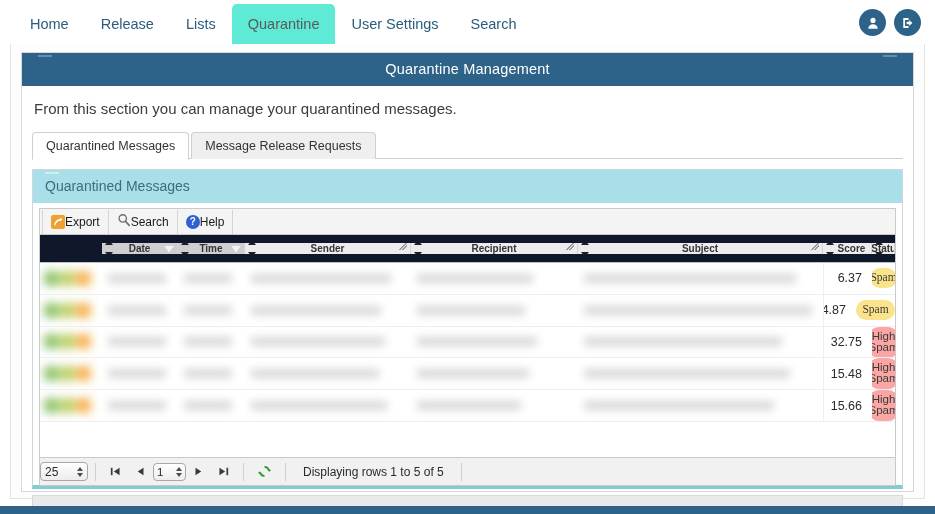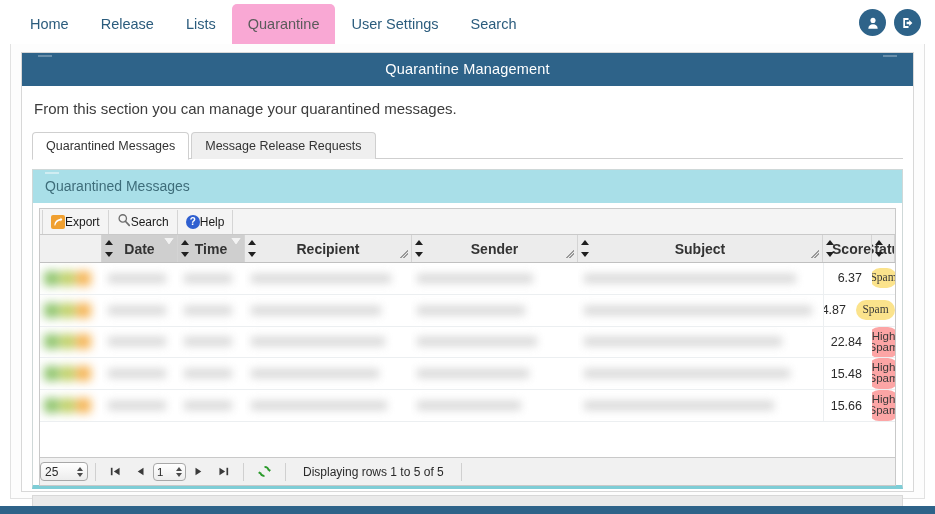--- a/index.html
+++ b/index.html
@@ -25,21 +25,21 @@
     height: 40px;
     line-height: 40px;
     font-size: 14.5px;
     color: #2b5c7d;
     cursor: pointer;
     white-space: nowrap;
     border-radius: 5px 5px 0 0;
     margin-bottom: 0px;
   }
   .nav-tab.active {
-    background: #f9a8d4;
+    background: #5eead4;
     color: #5b5b5b;
   }
   .nav-right {
     position: absolute;
     right: 14px; top: 9px;
     display: flex; gap: 8px;
   }
   .circle-btn {
     width: 27px; height: 27px; border-radius: 50%;
     background: #2e6389;
@@ -183,25 +183,26 @@
     background: #2f5fd0;
     color: #fff; font-size: 10px; font-weight: bold;
     display: flex; align-items: center; justify-content: center;
     line-height: 1;
   }
 
   
   .hdr-row {
     display: flex;
     height: 28px;
-    background: #737373;
+    background: #0f172a;
     border-bottom: 1px solid #c0c0c0;
-    font-size: 14px;
+    font-size: 10px;
     font-weight: bold;
     color: #333;
+    align-items: center;
   }
   .hcell {
     position: relative;
     display: flex; align-items: center; justify-content: center;
     border-right: 1px solid #d4d4d4;
     background: #ececec;
     cursor: pointer;
     overflow: hidden;
   }
   .hcell.shaded { background: #cfcfcf; }
@@ -440,35 +441,35 @@
 
           <div class="hcell shaded" style="width:67px">
             <span class="sorter">
                 <i class="tri-up"></i>
                 <i class="tri-dn"></i>
               </span>
             <span>Time</span>
             <span class="filt"></span>
           </div>
 
+          <div class="hcell" style="width:166px">
+            <span class="sorter">
+                <i class="tri-up"></i>
+                <i class="tri-dn"></i>
+              </span>
+            <span>Sender</span>
+            <span class="resize"></span>
+          </div>
+
           <div class="hcell" style="width:167px">
             <span class="sorter">
                 <i class="tri-up"></i>
                 <i class="tri-dn"></i>
               </span>
             <span>Recipient</span>
-            <span class="resize"></span>
-          </div>
-
-          <div class="hcell" style="width:166px">
-            <span class="sorter">
-                <i class="tri-up"></i>
-                <i class="tri-dn"></i>
-              </span>
-            <span>Sender</span>
             <span class="resize"></span>
           </div>
 
           <div class="hcell" style="width:245px">
             <span class="sorter">
                 <i class="tri-up"></i>
                 <i class="tri-dn"></i>
               </span>
             <span>Subject</span>
             <span class="resize"></span>
@@ -597,21 +598,21 @@
             <div class="dcell" style="width:167px">
               <span class="blurred">
                   <i class="blur-bar" style="width:120px"></i>
                 </span>
             </div>
             <div class="dcell" style="width:245px">
               <span class="blurred">
                   <i class="blur-bar" style="width:198px"></i>
                 </span>
             </div>
-            <div class="dcell cell-score" style="width:49px">22.84</div>
+            <div class="dcell cell-score" style="width:49px">32.75</div>
             <div class="dcell cell-status" style="flex:1">
               <span class="badge high-spam">High Spam</span>
             </div>
           </div>
 
           <div class="drow">
             <div class="dcell" style="width:62px">
               <span class="act-icons">
                 <i class="act-ic act-green"></i>
                   <i class="act-ic act-olive"></i>

